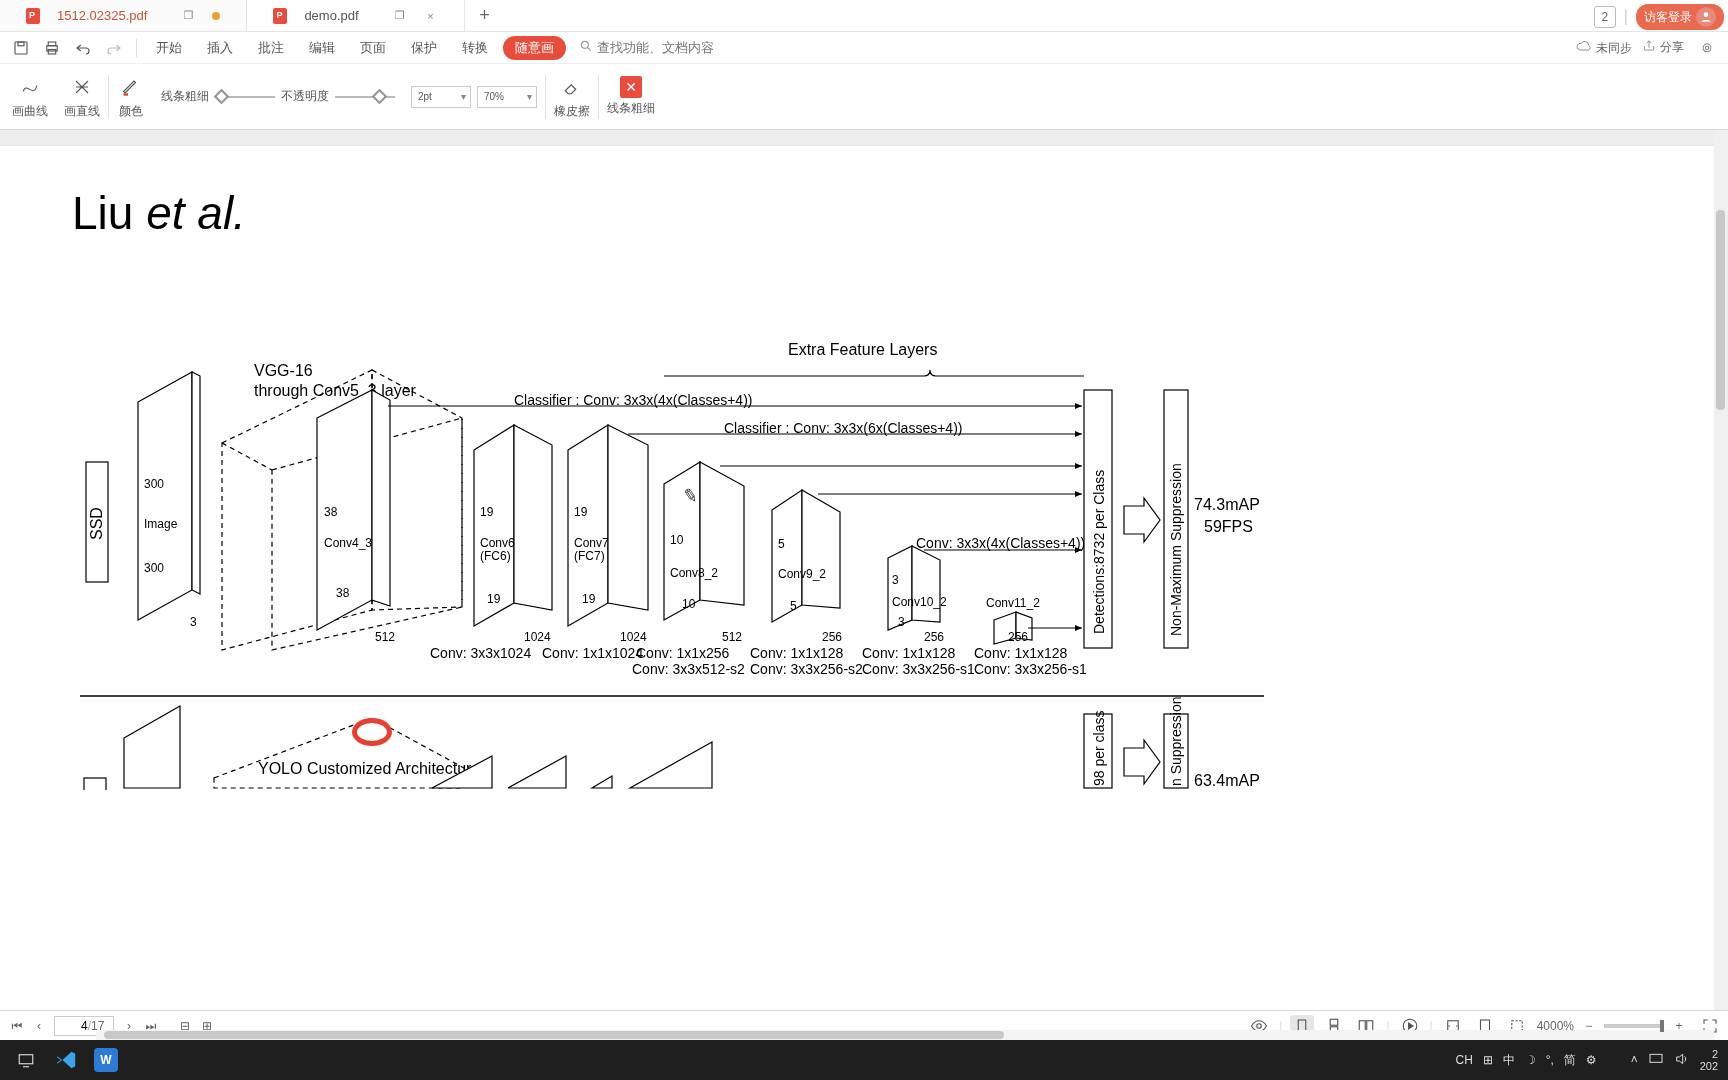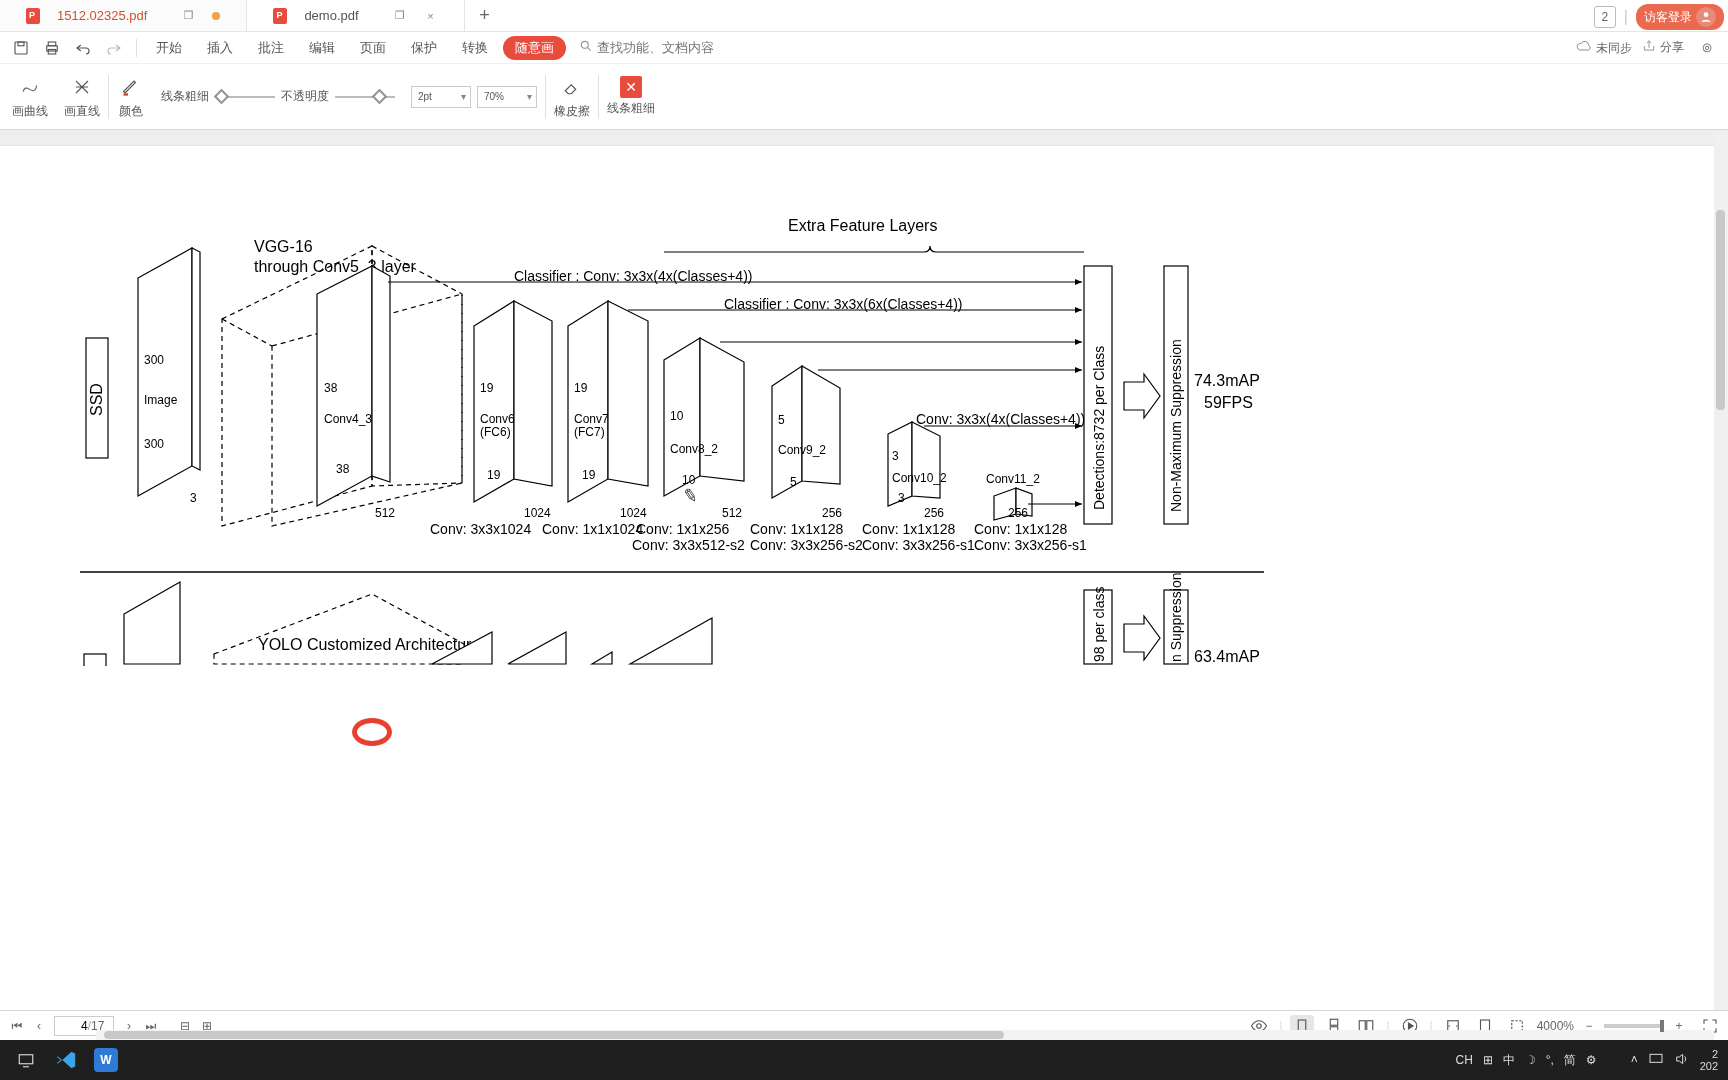--- a/index.html
+++ b/index.html
@@ -245,20 +245,23 @@
     <div class="r-big">
       <span class="closebox">✕</span>
       <span>线条粗细</span>
     </div>
   </div>
 </div>
 
 <div class="canvas-wrap">
   <div class="page">
     <div class="content">
+      <div class="authors">
+        <span>Liu </span><i>et al.</i>
+      </div>
 
       <svg class="diagram" viewBox="0 0 1230 480">
         <style>
           .bx{fill:#fff;stroke:#000;stroke-width:1.2}
           .dsh{fill:none;stroke:#000;stroke-width:1.2;stroke-dasharray:5 4}
           .tx{font:14px Arial;fill:#000}
           .txs{font:12px Arial;fill:#000}
           .txl{font:16px Arial;fill:#000}
           .ar{stroke:#000;stroke-width:1;fill:none;marker-end:url(#ah)}
         </style>

